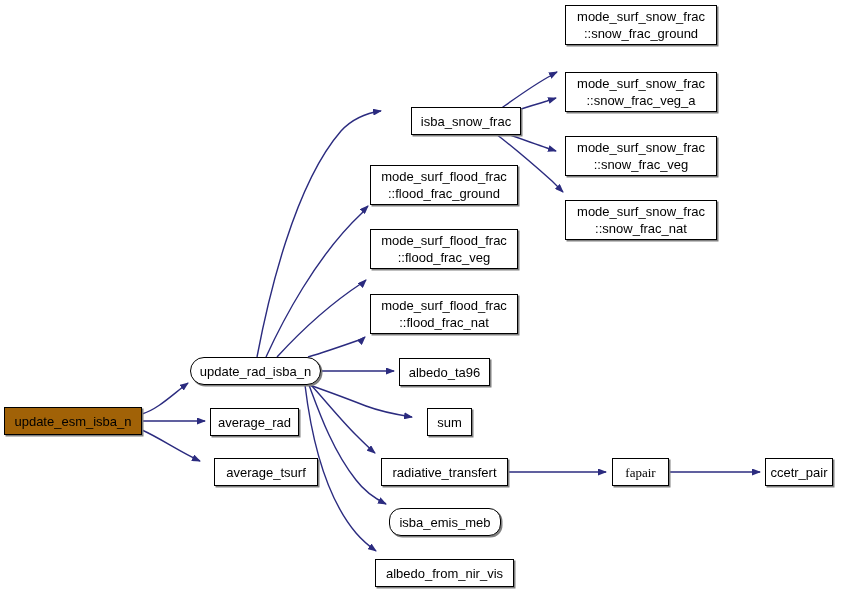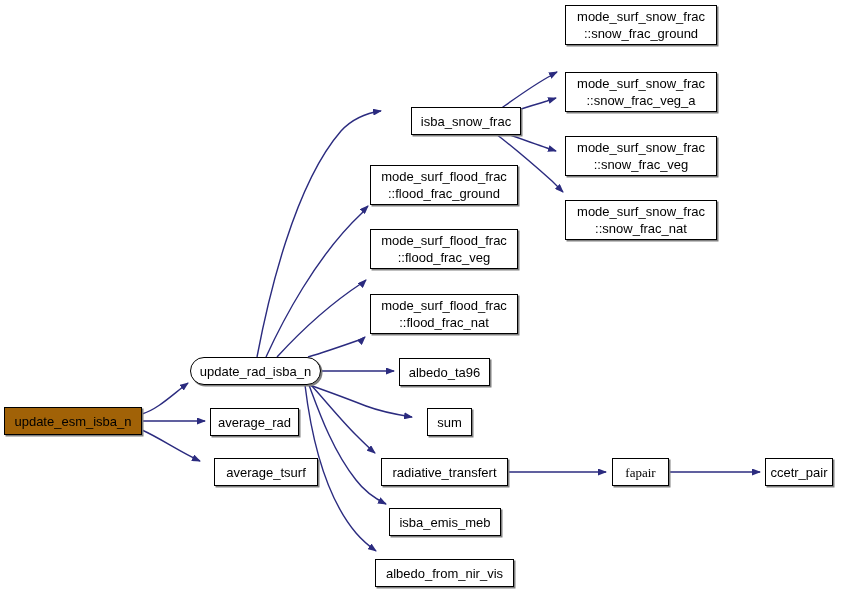--- a/index.html
+++ b/index.html
@@ -109,21 +109,21 @@
       </div>
       <div class="node" style="left: 399px; top: 358px; width: 91px; height: 28px;">
         <span class="ln">albedo_ta96</span>
       </div>
       <div class="node" style="left: 427px; top: 408px; width: 45px; height: 28px;">
         <span class="ln">sum</span>
       </div>
       <div class="node" style="left: 381px; top: 458px; width: 127px; height: 28px;">
         <span class="ln">radiative_transfert</span>
       </div>
-      <div class="node" style="left: 389px; top: 508px; width: 112px; height: 28px;">
+      <div class="node" style="left: 389px; top: 508px; width: 112px; height: 28px; border-radius: 12px;">
         <span class="ln">isba_emis_meb</span>
       </div>
       <div class="node" style="left: 375px; top: 559px; width: 139px; height: 28px; text-align: center;">
         <span class="ln">albedo_from_nir_vis</span>
       </div>
       <div class="node" style="left: 565px; top: 5px; width: 152px; height: 40px;">
         <span class="ln">mode_surf_snow_frac</span>
         <span class="ln">::snow_frac_ground</span>
       </div>
       <div class="node" style="left: 565px; top: 72px; width: 152px; height: 40px;">

